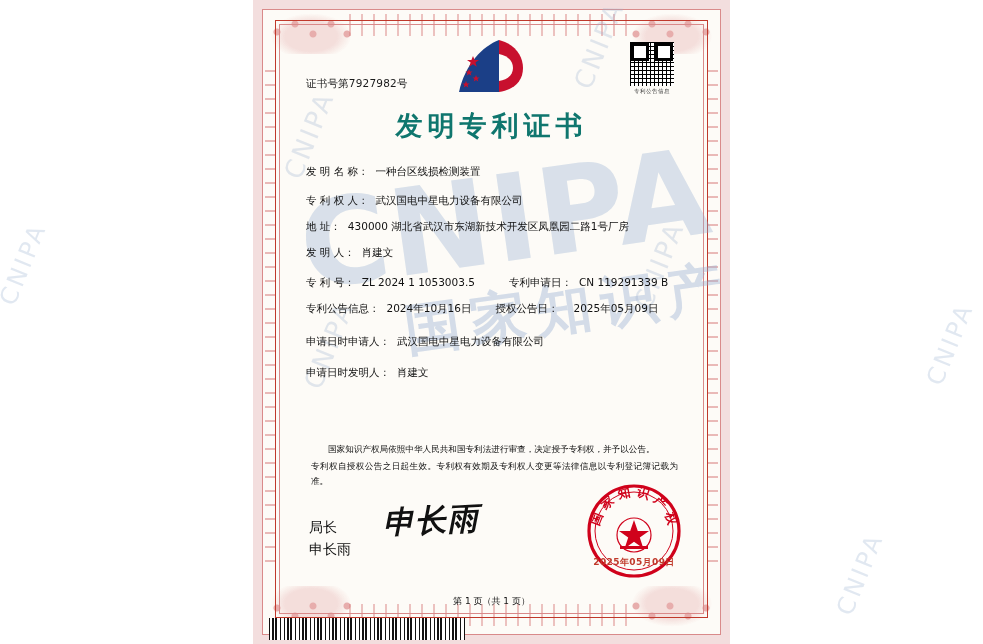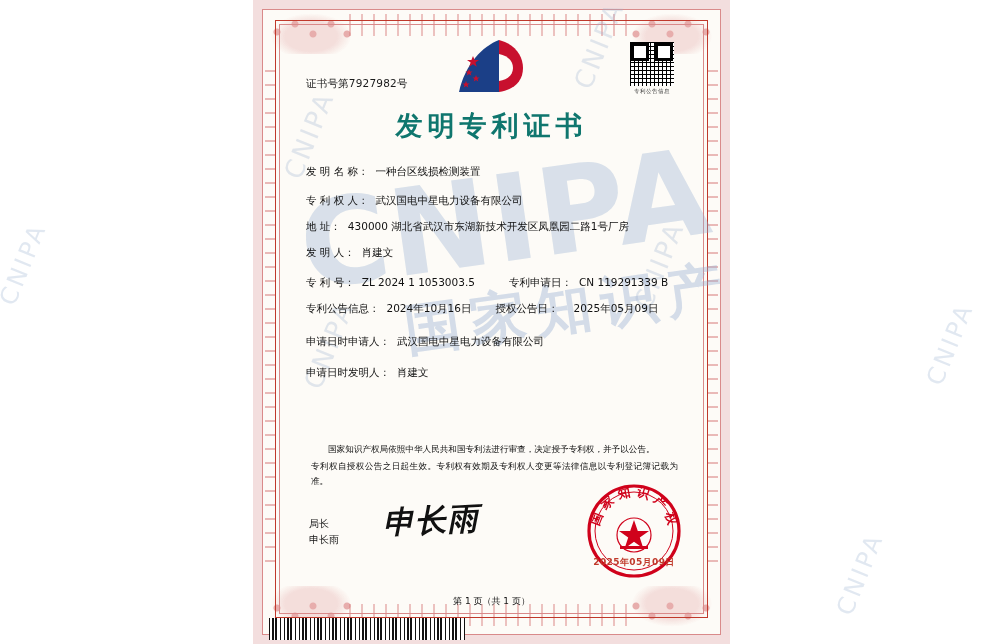--- a/index.html
+++ b/index.html
@@ -249,21 +249,21 @@
     text-align: justify;
   }
   .legal p { margin: 2px; }
   .legal p.indent { text-indent: 17px; }
 
   
   .sig-label {
     position: absolute;
     left: 56px;
     top: 516px;
-    font-size: 10px;
+    font-size: 14px;
     line-height: 1.6;
     color: #111;
   }
   .sig-hand {
     position: absolute;
     left: 130px;
     top: 500px;
     font-family: "DejaVu Serif", serif;
     font-size: 31px;
     font-weight: bold;

